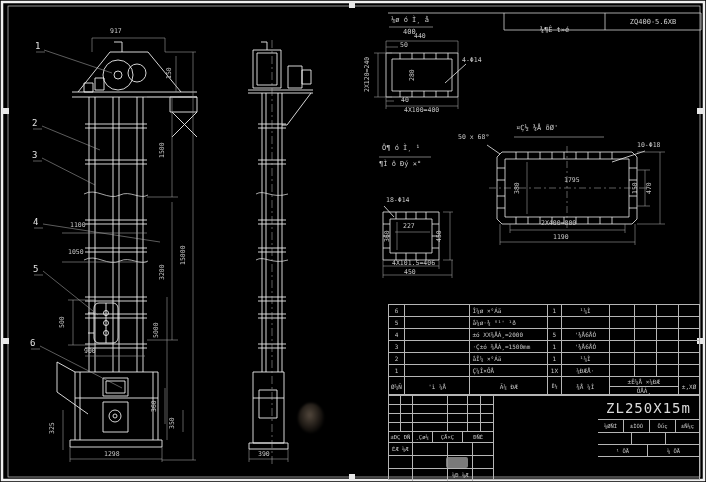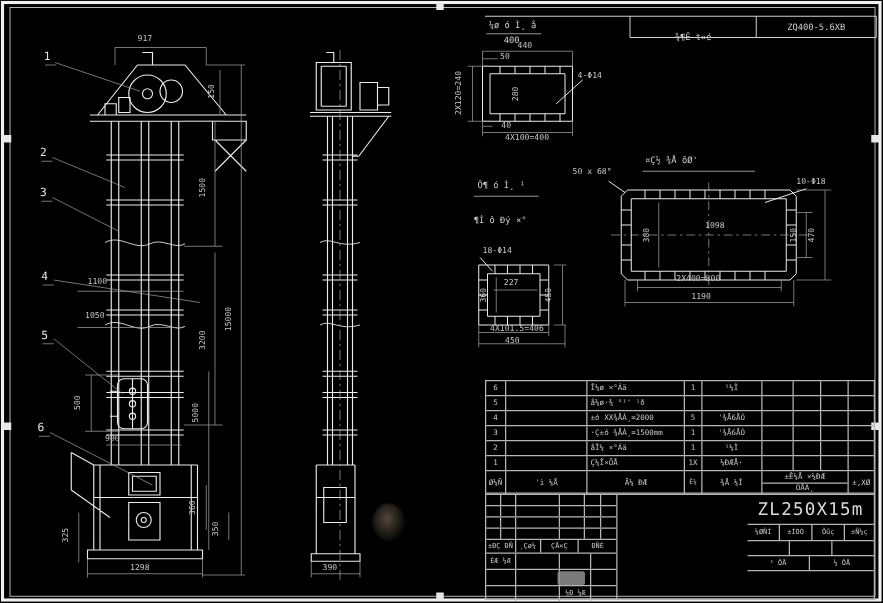--- a/index.html
+++ b/index.html
@@ -178,36 +178,36 @@
   <span class="t" style="left:400px;top:42px">50</span>
   <span class="t" style="left:462px;top:57px">4-Φ14</span>
   <span class="t v" style="left:371px;top:85px">2X120=240</span>
   <span class="t v" style="left:416px;top:74px">280</span>
   <span class="t" style="left:401px;top:97px">40</span>
   <span class="t" style="left:404px;top:107px">4X100=400</span>
 
   <span class="note" style="left:516px;top:124px">¤Ç½ ¾Å õØ'</span>
   <span class="t" style="left:458px;top:134px">50 x 68°</span>
   <span class="t" style="left:637px;top:142px">10-Φ18</span>
-  <span class="t" style="left:564px;top:177px">1098</span>
+  <span class="t" style="left:564px;top:177px">1795</span>
   <span class="t v" style="left:521px;top:187px">380</span>
   <span class="t v" style="left:639px;top:187px">150</span>
   <span class="t v" style="left:653px;top:187px">470</span>
   <span class="t" style="left:541px;top:220px">2X400=800</span>
   <span class="t" style="left:553px;top:234px">1190</span>
 
   <span class="t" style="left:386px;top:197px">18-Φ14</span>
   <span class="t" style="left:403px;top:223px">227</span>
   <span class="t v" style="left:391px;top:235px">360</span>
   <span class="t v" style="left:443px;top:235px">450</span>
   <span class="t" style="left:392px;top:260px">4X101.5=406</span>
   <span class="t" style="left:404px;top:269px">450</span>
 
   <span class="note" style="left:382px;top:144px">Ô¶ ó Ì¸ ¹</span>
-  <span class="note" style="left:379px;top:172px">¶Ì ô Ðý ×°</span>
+  <span class="note" style="left:379px;top:160px">¶Ì ô Ðý ×°</span>
 
   <div class="bom">
     <div class="r">
       <div class="c" style="width:16px">6</div>
       <div class="c" style="width:66px"></div>
       <div class="c cl" style="width:78px">Î¼ø ×°Áä</div>
       <div class="c" style="width:14px">1</div>
       <div class="c" style="width:48px">¹¼Ì</div>
       <div class="c" style="width:26px"></div>
       <div class="c" style="width:22px"></div>

